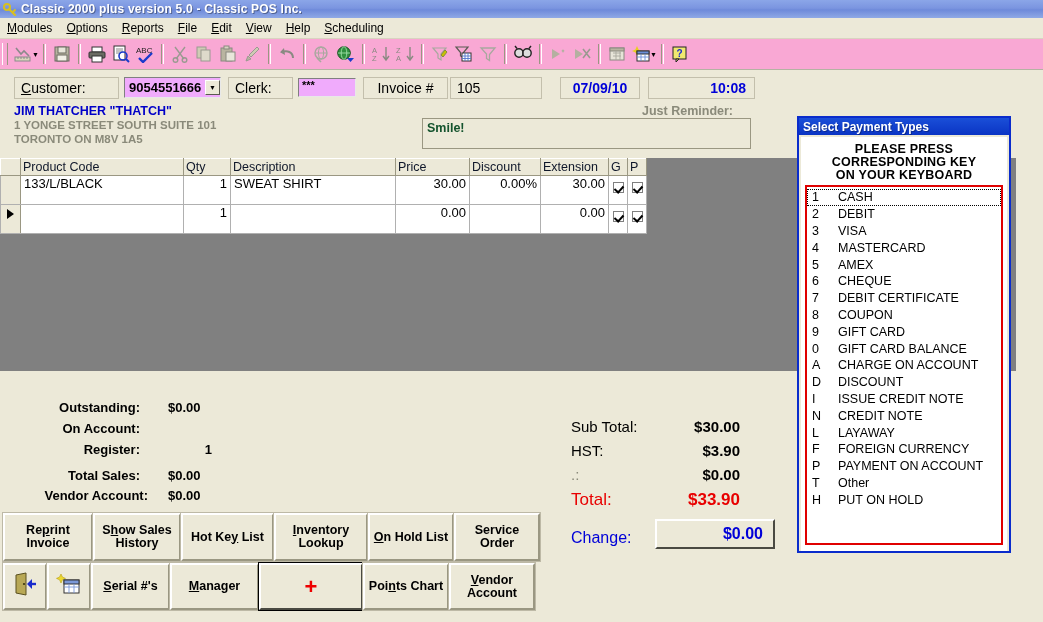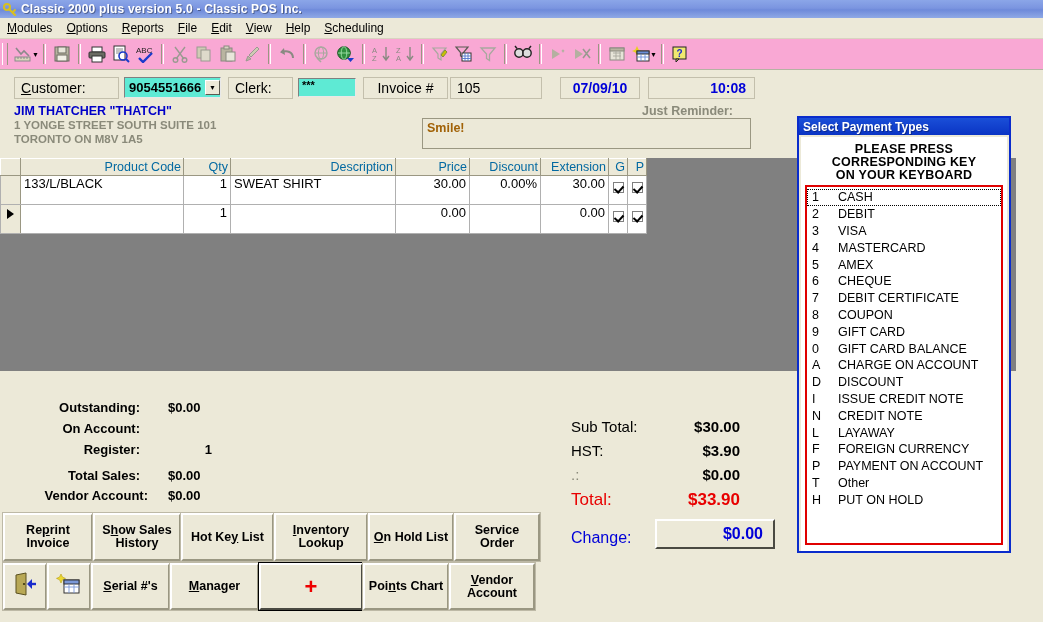--- a/index.html
+++ b/index.html
@@ -58,39 +58,39 @@
   .tbtn svg{display:block;}
   .tarrow{font-size:7px;line-height:1;margin-left:-3px;color:#000;}
 
   
   .hdr{
     position:absolute;left:0;top:70px;width:1043px;height:88px;
     background:#ece9d8;
   }
   .fld{
     position:absolute;box-sizing:border-box;
-    background:#5eead4;border:1px solid #7f7f7f;
+    background:#f0abfc;border:1px solid #7f7f7f;
     border-top-color:#808080;border-left-color:#808080;
     border-right-color:#e8e8e8;border-bottom-color:#e8e8e8;
     font-size:13px;display:flex;align-items:center;
   }
   .lbl{position:absolute;font-size:14px;color:#000;white-space:nowrap;}
   .lbl u{text-decoration:underline;}
   .flat{
     position:absolute;box-sizing:border-box;background:#ece9d8;
     border:1px solid #c3bfac;display:flex;align-items:center;
     font-size:14px;
   }
   .cust-name{position:absolute;color:#0000c8;font-weight:bold;font-size:12.5px;white-space:nowrap;}
   .cust-addr{position:absolute;color:#8a8a7a;font-weight:bold;font-size:11.5px;white-space:nowrap;}
   .reminder-lbl{position:absolute;color:#8a8a7a;font-weight:bold;font-size:12.5px;}
   .reminder-box{
     position:absolute;box-sizing:border-box;background:#ece9d8;
     border:1px solid #9a9782;padding:2px 4px;
-    color:#a16207;font-weight:bold;font-size:12.5px;
+    color:#14532d;font-weight:bold;font-size:12.5px;
   }
   .combo-btn{
     position:absolute;width:15px;height:15px;box-sizing:border-box;
     background:#ece9d8;border:1px solid #fff;
     border-right-color:#5a5a50;border-bottom-color:#5a5a50;
     display:flex;align-items:center;justify-content:center;
     font-size:7px;line-height:1;
   }
 
   
@@ -99,21 +99,21 @@
     background:#808080;
   }
   .gridtable{
     position:absolute;left:0;top:0;width:647px;
     border-collapse:collapse;background:#fff;table-layout:fixed;
   }
   .gridtable th{
     background:#ece9d8;border:1px solid #9a9782;
     border-top:1px solid #fff;border-left:1px solid #fff;
     font-size:12.5px;font-weight:normal;height:16px;padding:0 2px;
-    text-align:right;color:#0369a1;margin-top:7px;
+    text-align:left;color:#0f172a;margin-top:7px;
   }
   .gridtable td{
     border:1px solid #b0b0b0;height:28px;font-size:13px;padding:0 3px;
     background:#fff;vertical-align:top;line-height:16px;
   }
   .gridtable td.sel{background:#ece9d8;border-right:1px solid #9a9782;padding:0;}
   .gridtable th.sel{background:#ece9d8;}
   .num{text-align:right;}
   .rowmark{
     width:0;height:0;margin:4px auto 0 auto;

